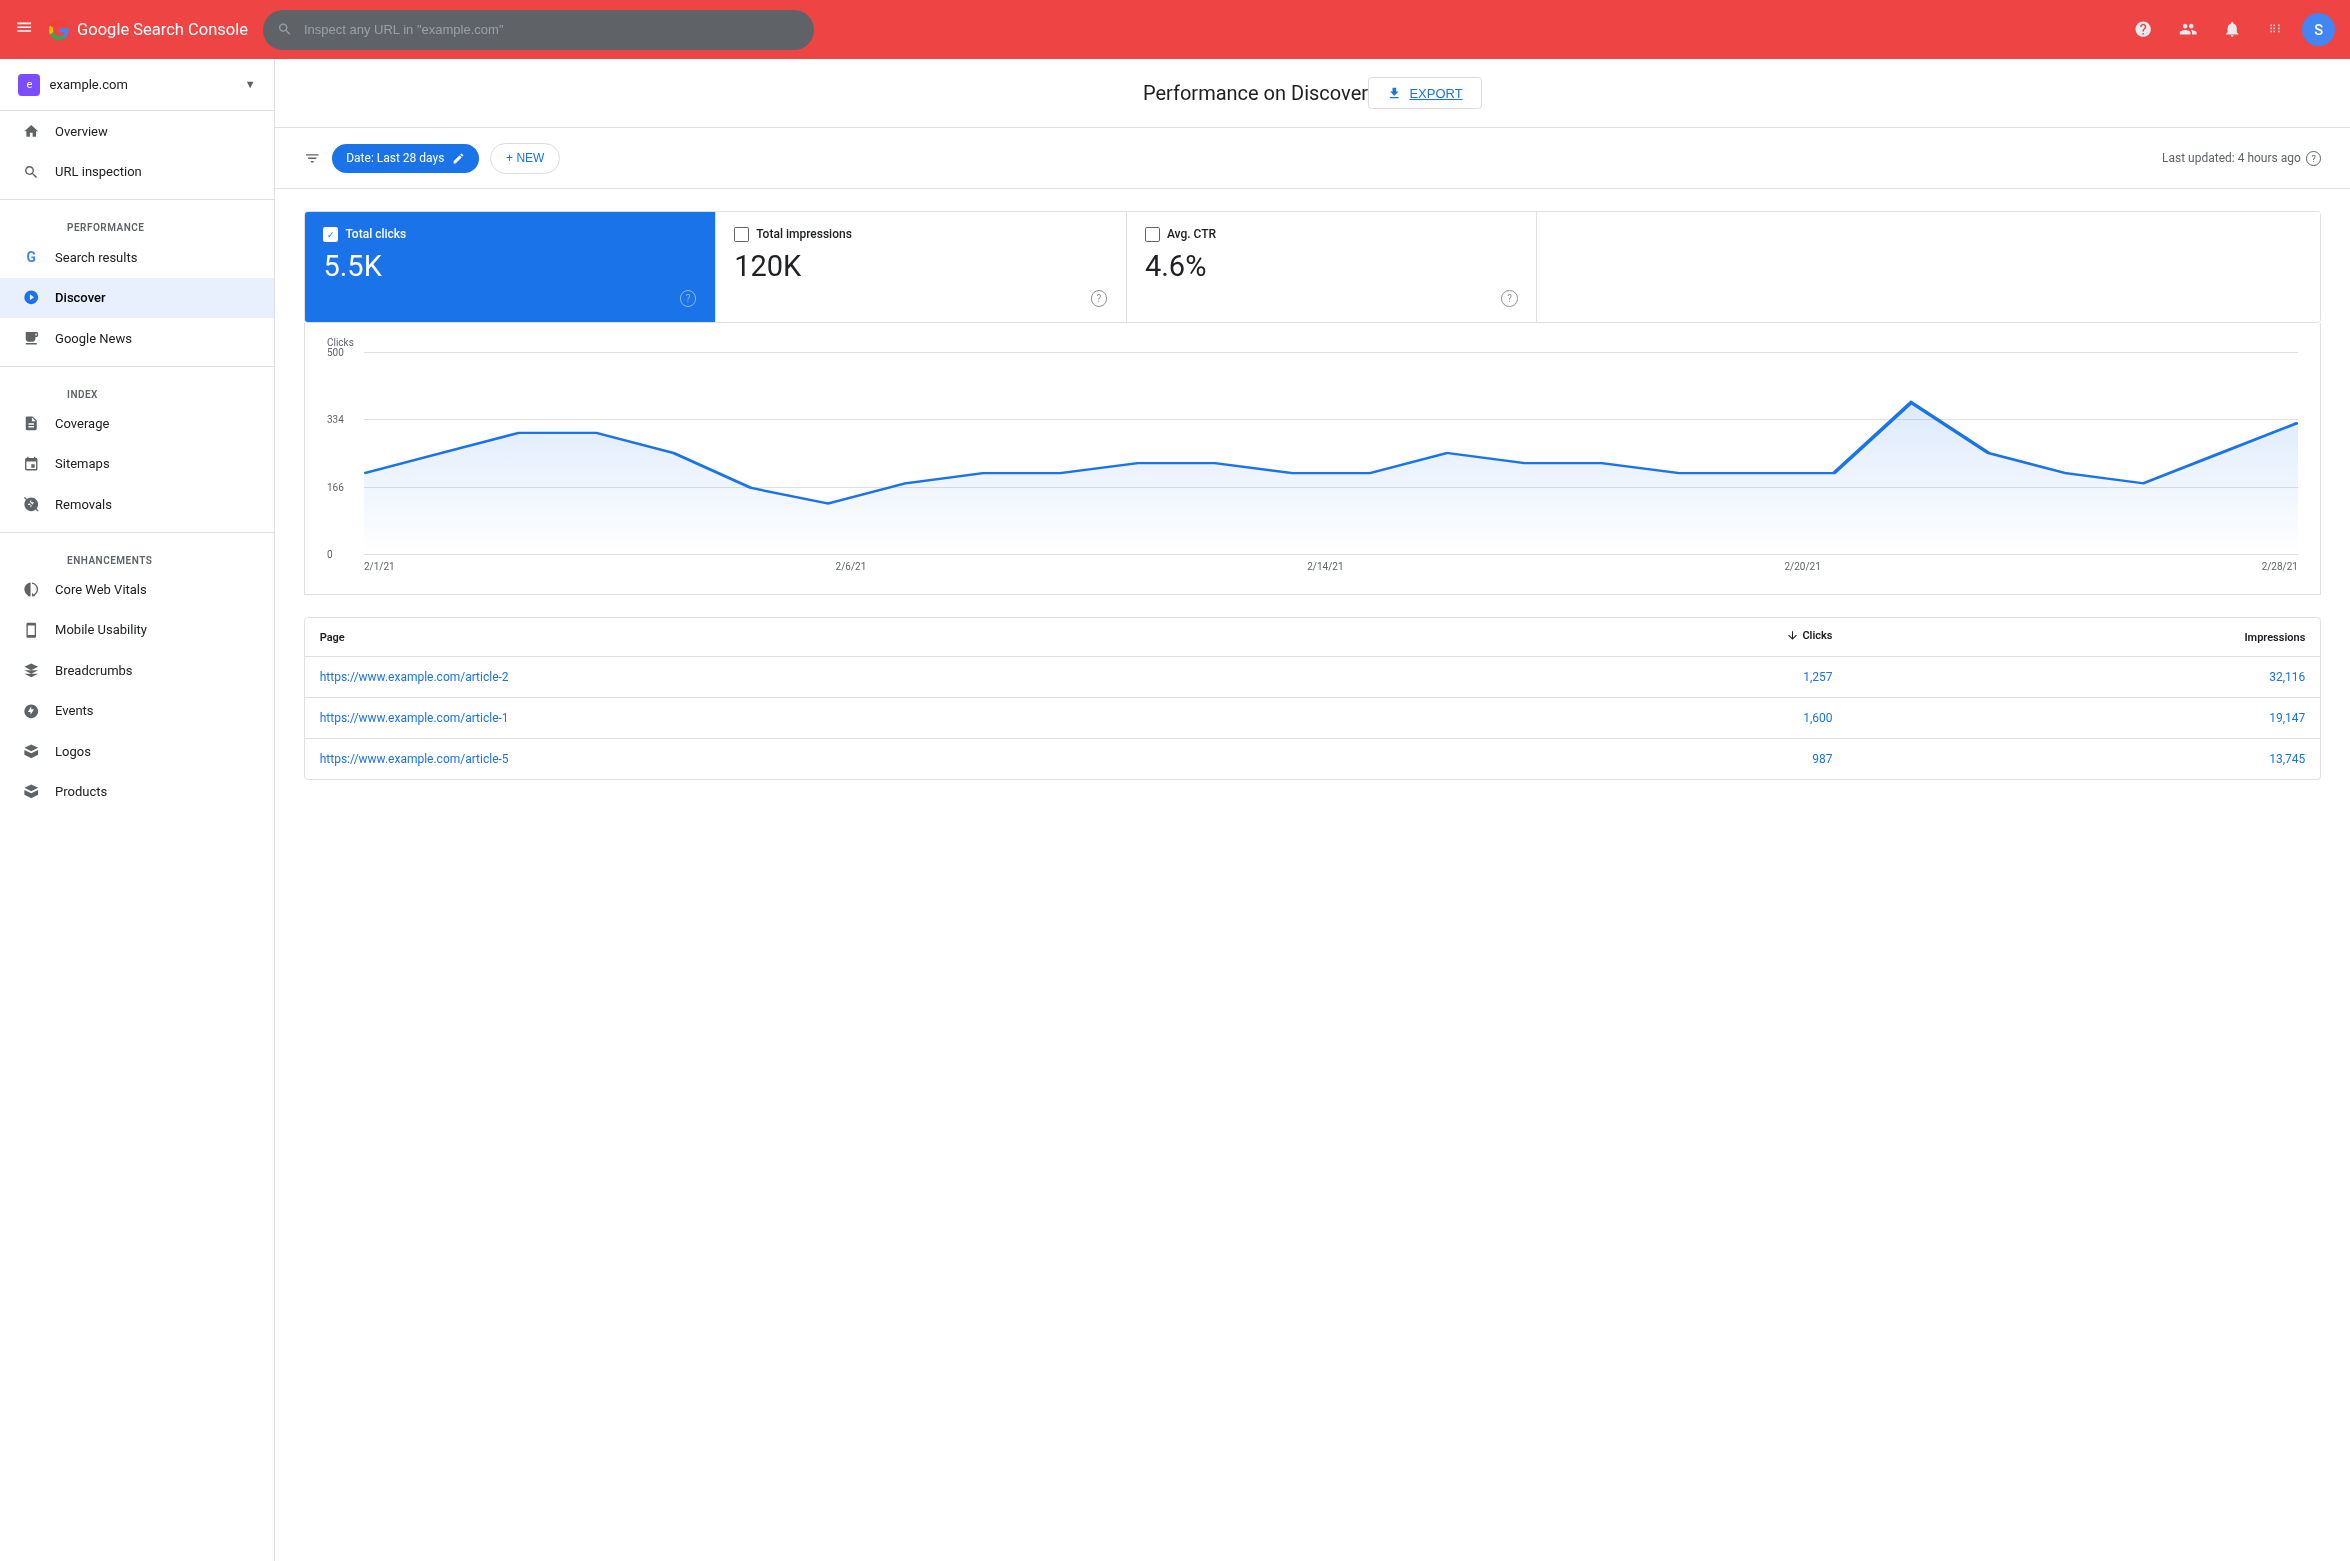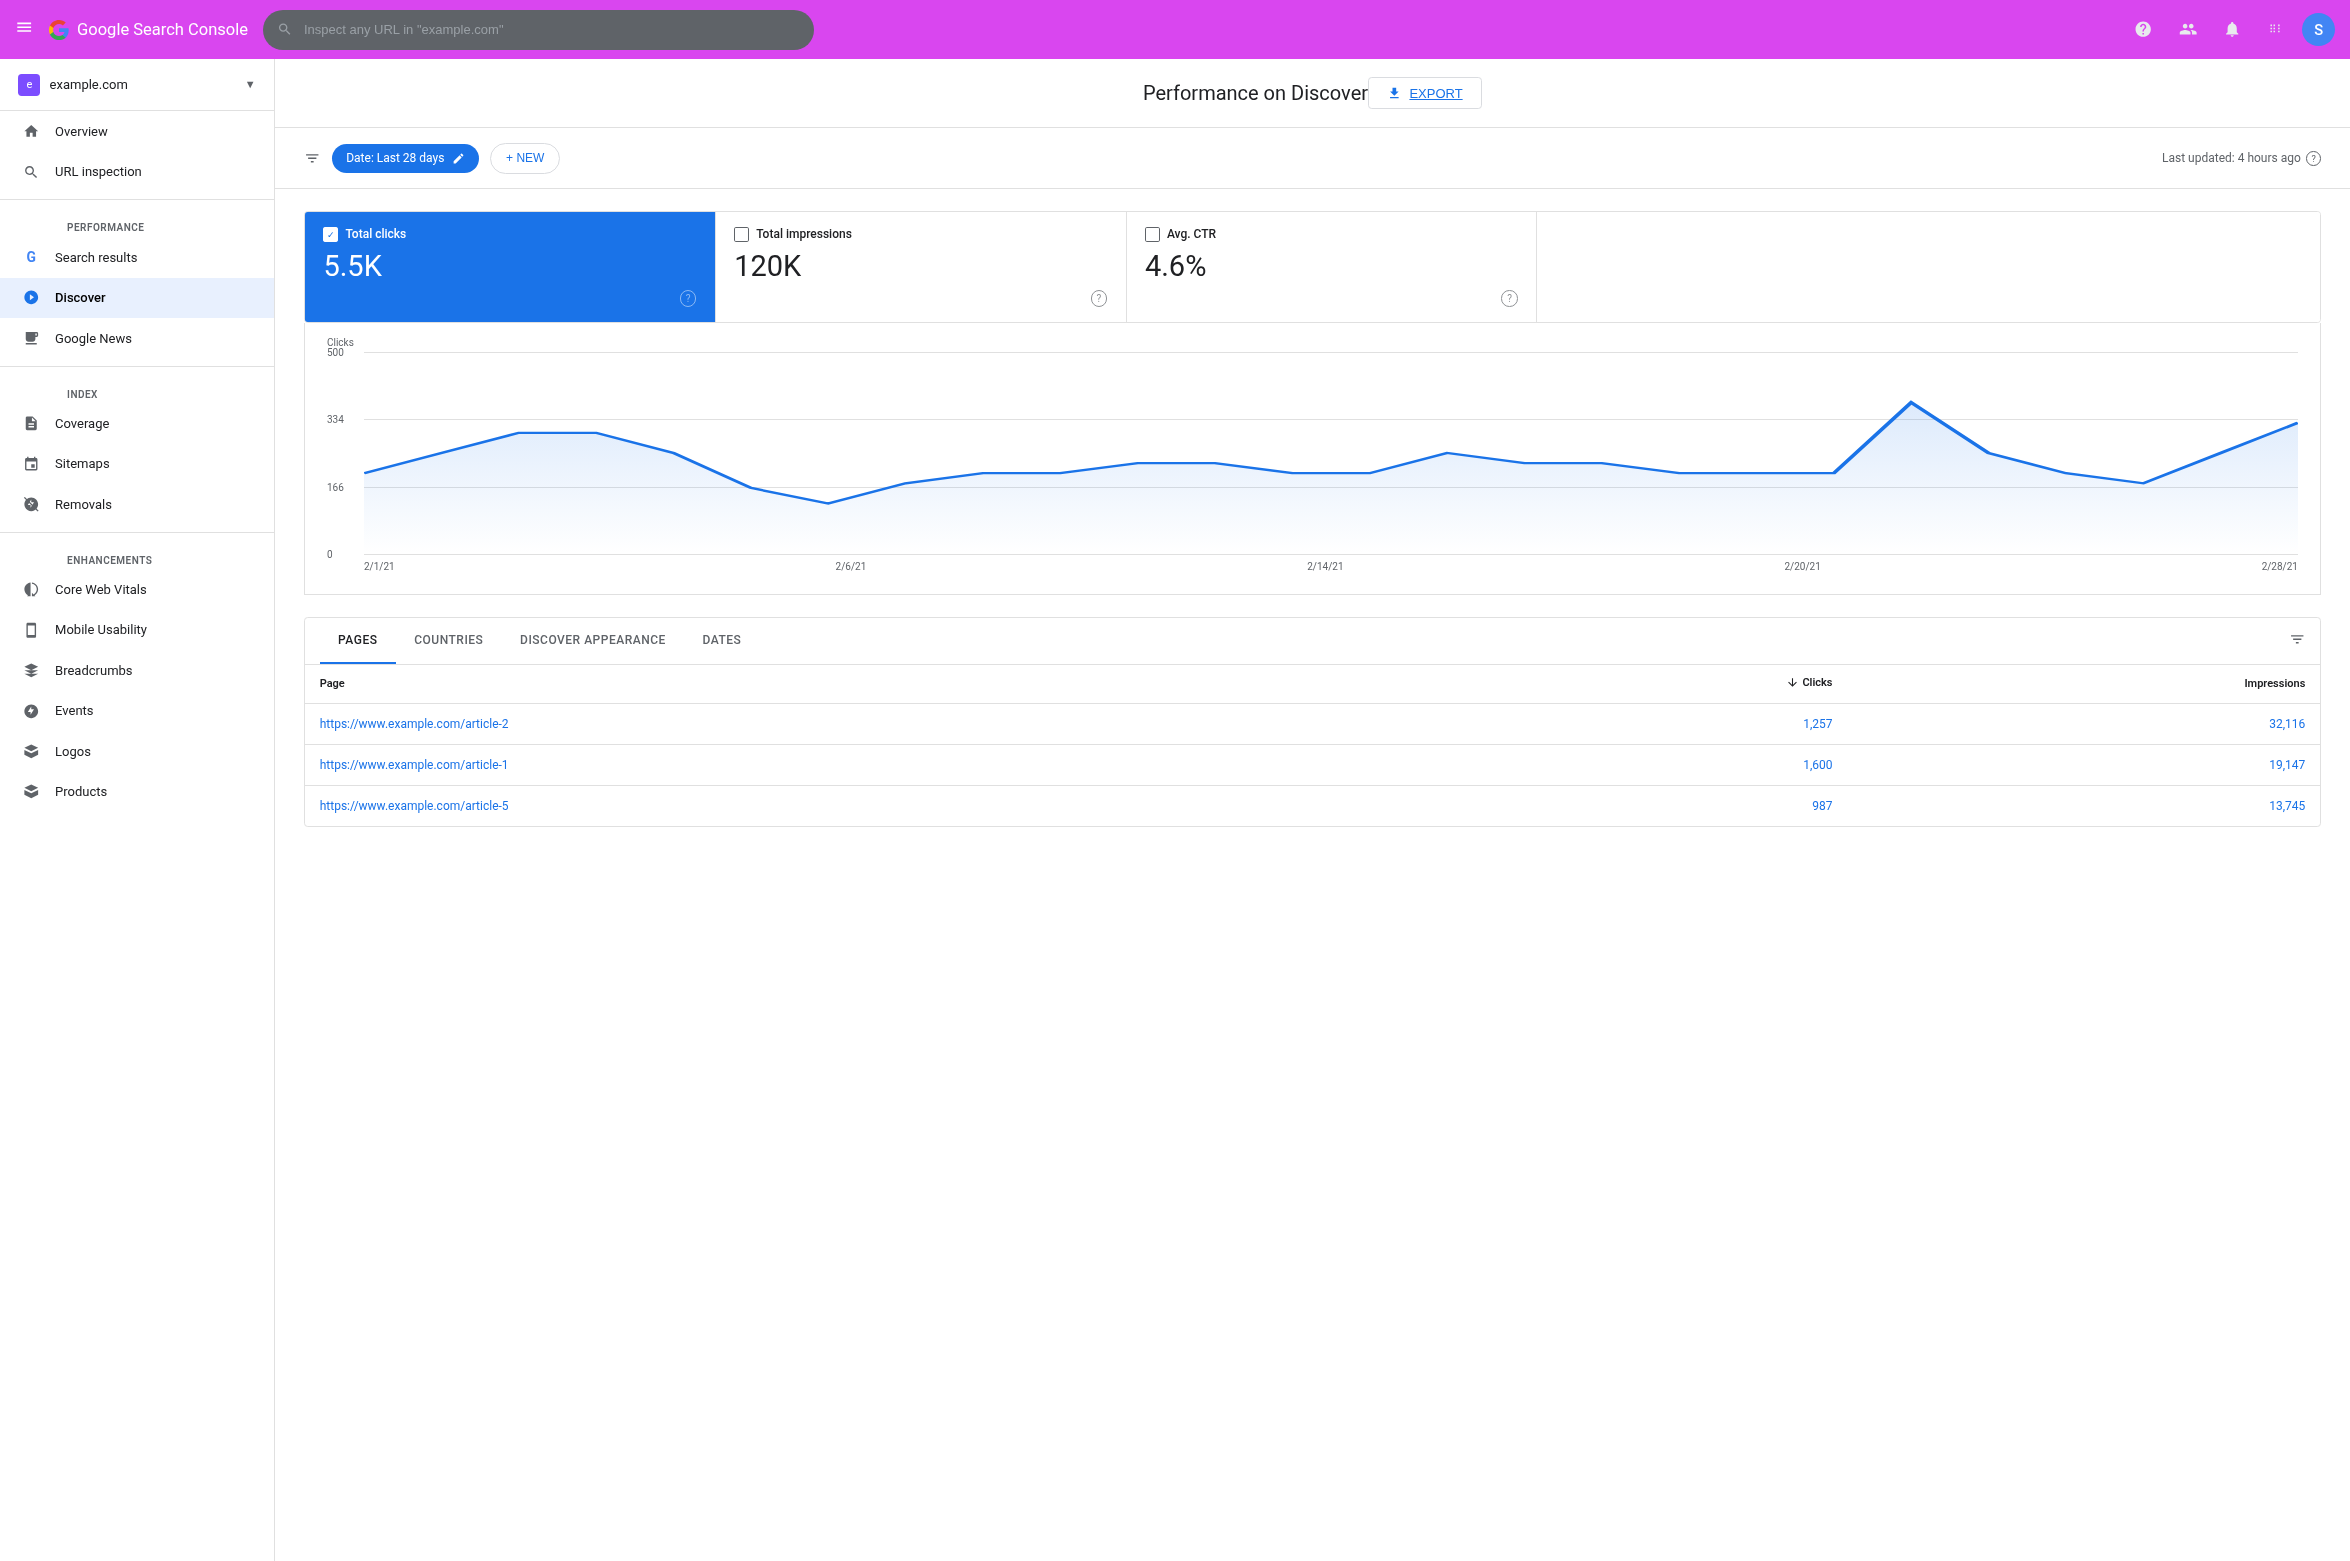--- a/index.html
+++ b/index.html
@@ -2,21 +2,21 @@
 <html style="font-size:14.7px"><head>
   <meta charset="utf-8">
   <style>
     * { box-sizing: border-box; margin: 0; padding: 0; }
     body { font-family: 'Google Sans', Roboto, Arial, sans-serif; font-size: 13px; color: #202124; background: #fff; }
 
     
     .topbar {
       display: flex;
       align-items: center;
-      background: #d946ef;
+      background: #ef4444;
       height: 59px;
       padding: 0 14.7px;
       gap: 14.7px;
       position: fixed;
       top: 0; left: 0; right: 0;
       z-index: 100;
     }
     .hamburger-icon { color: #fff; cursor: pointer; font-size: 18.4px; }
     .logo-area { display: flex; align-items: center; gap: 7.3px; color: #fff; font-size: 16.5px; font-weight: 400; flex-shrink: 0; }
     .search-bar {
@@ -542,31 +542,20 @@
       <div class="chart-x-labels">
         <span class="chart-x-label">2/1/21</span>
         <span class="chart-x-label">2/6/21</span>
         <span class="chart-x-label">2/14/21</span>
         <span class="chart-x-label">2/20/21</span>
         <span class="chart-x-label">2/28/21</span>
       </div>
     </div>
 
     <div class="table-section">
-      <div class="table-tabs">
-        <div class="table-tab active">PAGES</div>
-        <div class="table-tab">COUNTRIES</div>
-        <div class="table-tab">DISCOVER APPEARANCE</div>
-        <div class="table-tab">DATES</div>
-        <div class="table-filter-icon">
-          <svg width="16.5" height="16.5" viewBox="0 0 24 24" fill="#5f6368">
-              <path d="M10 18h4v-2h-4v2zM3 6v2h18V6H3zm3 7h12v-2H6v2z"></path>
-            </svg>
-        </div>
-      </div>
       <table class="data-table">
         <thead>
           <tr>
             <th>Page</th>
             <th class="right">
               <span class="sort-icon">
                 <svg width="13" height="13" viewBox="0 0 24 24" fill="#202124">
                     <path d="M20 12l-1.41-1.41L13 16.17V4h-2v12.17l-5.58-5.59L4 12l8 8 8-8z"></path>
                   </svg>
                 Clicks

